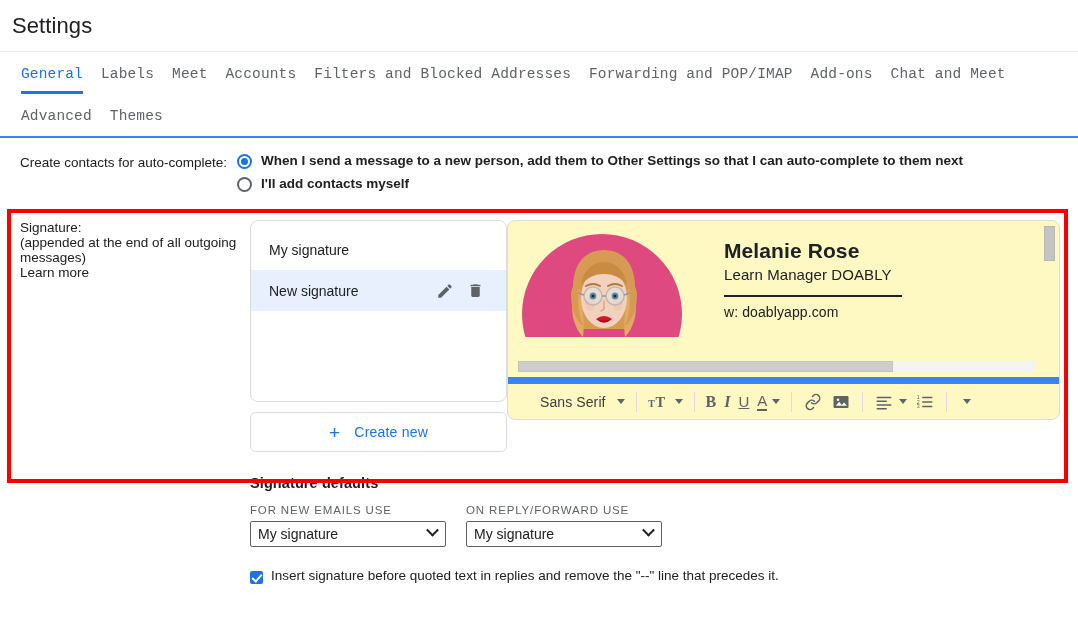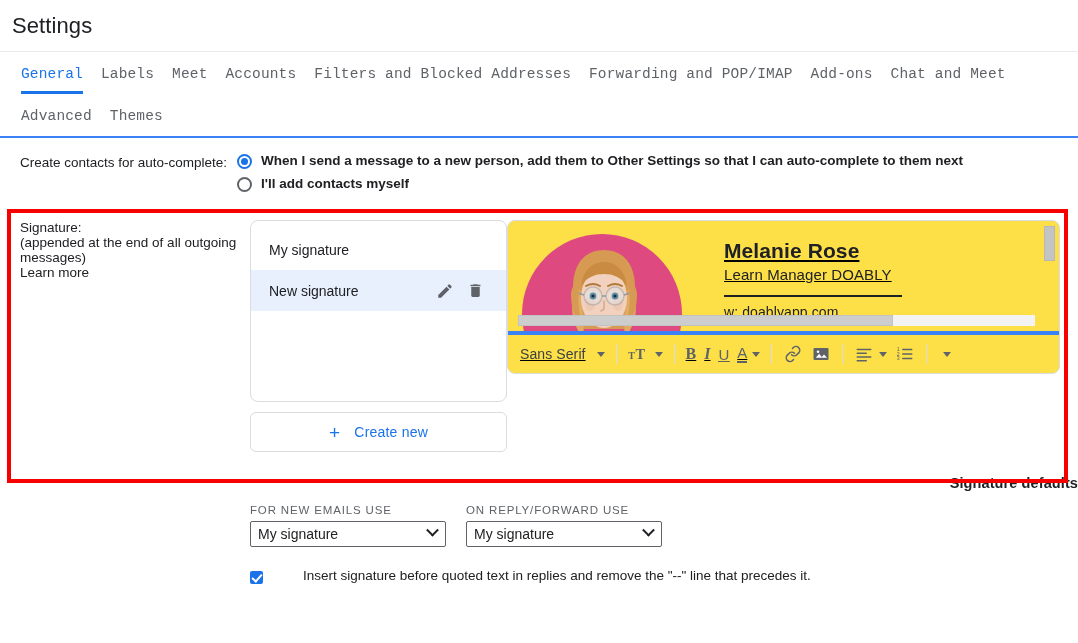--- a/index.html
+++ b/index.html
@@ -172,26 +172,25 @@
     font-weight: 400;
     margin-right: 14px;
     line-height: 1;
   }
 
   
   .sig-editor-col { flex: 1 1 auto; padding-right: 18px; }
   .sig-editor {
     border: 1px solid #dadce0;
     border-radius: 8px;
-    height: 154px;
-    background: #fde047;
+    height: 200px;
+    background: #fef9c3;
     display: flex;
     flex-direction: column;
     overflow: hidden;
-    text-decoration: underline;
   }
   .editor-canvas {
     flex: 1 1 auto;
     position: relative;
     overflow: hidden;
     padding: 13px 0 0 14px;
   }
   .sig-content { display: flex; }
   .avatar {
     width: 160px; height: 103px;
@@ -247,24 +246,24 @@
   }
   .hscroll-thumb {
     width: 375px; height: 11px;
     background: #cdcdcd;
     border: 1px solid #c2c2c2;
   }
 
   
   .toolbar {
     height: 42px;
-    border-top: 4px solid #3b82f6;
+    border-top: 7px solid #3b82f6;
     display: flex;
     align-items: center;
-    padding: 0 0;
+    padding: 0 20px;
     flex: 0 0 42px;
   }
   .tb-item {
     display: flex;
     align-items: center;
     justify-content: center;
     height: 30px;
     padding: 0 4px;
     cursor: pointer;
     color: #5f6368;
@@ -296,21 +295,20 @@
   
   .defaults {
     padding: 23px 0 0 250px;
   }
   .defaults-title {
     font-size: 14.5px;
     font-weight: 700;
     color: #202124;
     margin-bottom: 13px;
     letter-spacing: .1px;
-    text-align: right;
   }
   .defaults-cols { display: flex; }
   .def-col { width: 216px; }
   .def-cap {
     font-size: 11.5px;
     color: #5f6368;
     letter-spacing: .85px;
     margin-bottom: 5px;
   }
   .def-select {
@@ -351,21 +349,21 @@
   }
   .cbox::after {
     content: "";
     position: absolute;
     left: 4px; top: 1px;
     width: 4px; height: 8px;
     border-right: 2px solid #fff;
     border-bottom: 2px solid #fff;
     transform: rotate(42deg);
   }
-  .insert-text { font-size: 13.5px; color: #202124; margin-left: 32px; }
+  .insert-text { font-size: 13.5px; color: #202124; }
 </style>
 </head>
 <body>
 
 <div class="settings-header">
   <div class="settings-title">Settings</div>
 </div>
 
 <div class="tabs-wrap">
   <div class="tabs-row">

